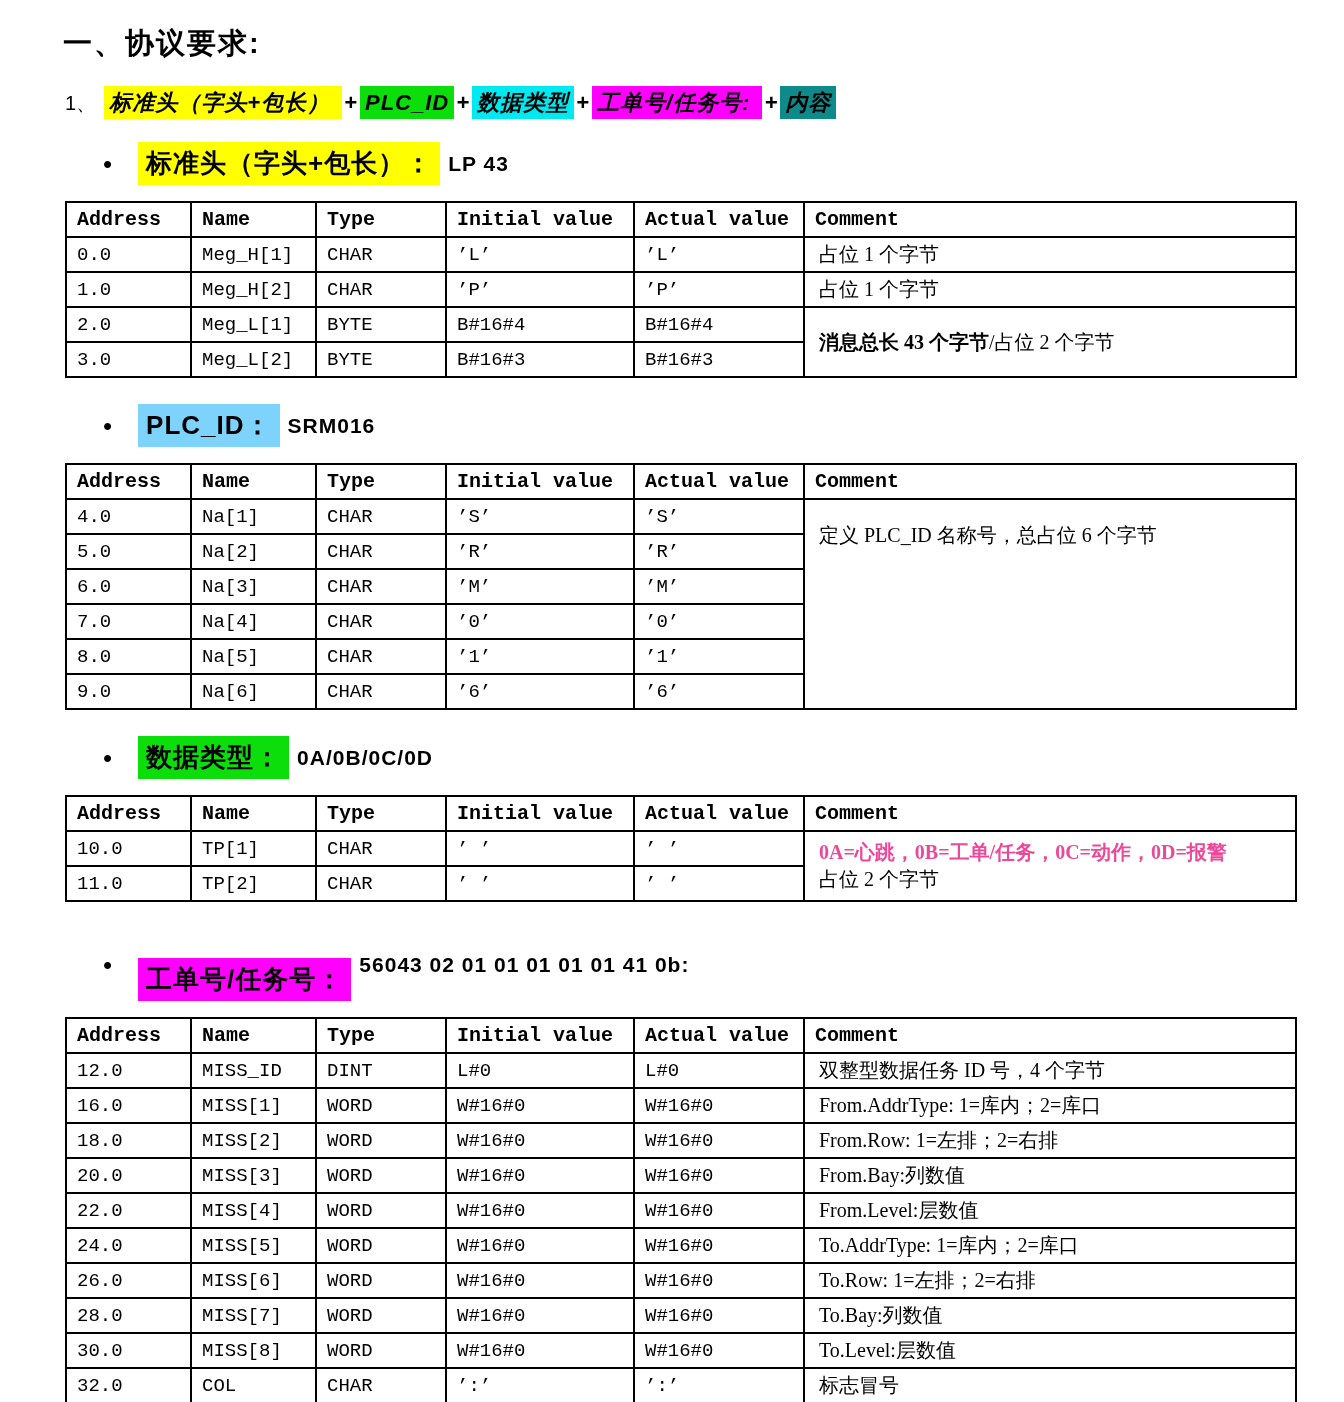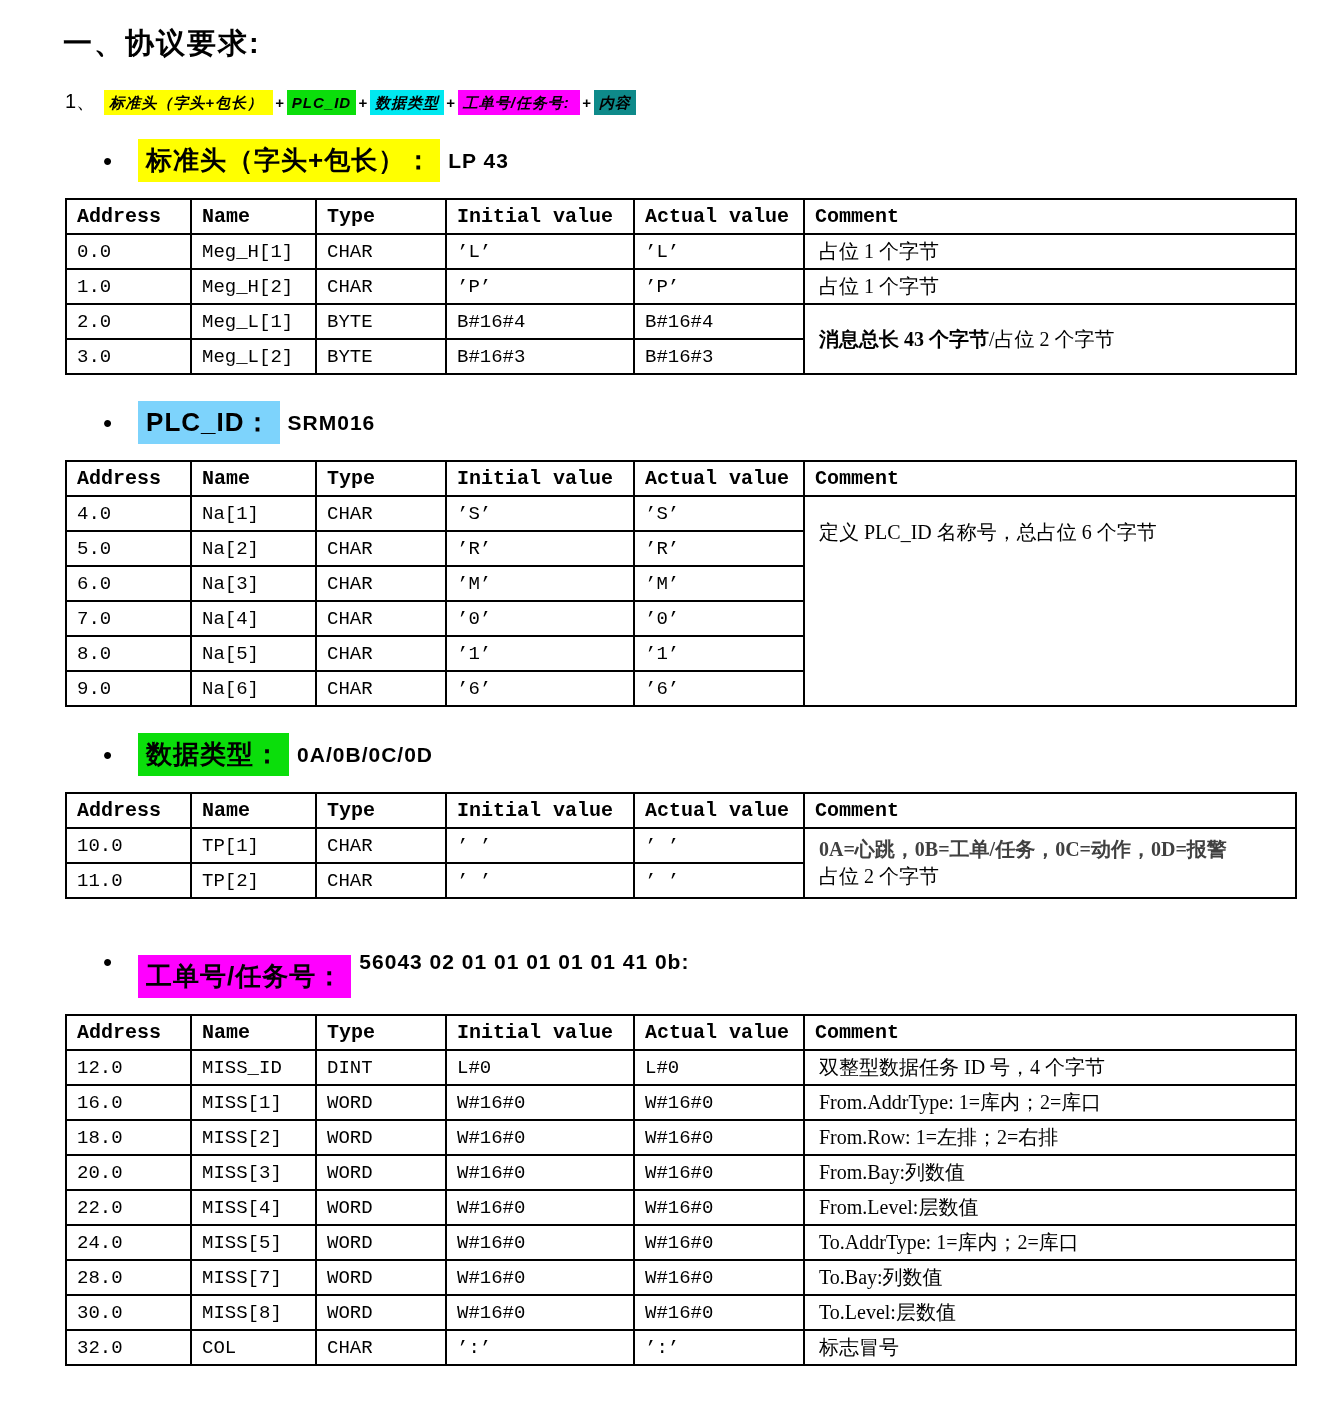--- a/index.html
+++ b/index.html
@@ -11,21 +11,21 @@
   .page { padding:18px 46px 0 63px;border-radius:14px; }
 
   .doc-title {
     font-size:29px; font-weight:bold; letter-spacing:2px;
     margin:6px 0 24px 0;
   }
 
   .intro { margin:0 0 14px 2px; white-space:nowrap; }
   .intro .prefix { font-size:20px; margin-right:8px; }
   .seg {
-    font-size:15px; font-weight:bold; font-style:italic;
+    font-size:22px; font-weight:bold; font-style:italic;
     padding:4px 2px; letter-spacing:1px;
   }
   .seg.hl-seg { padding:4px 5px; }
 
   .bullet-line { display:flex; align-items:center; margin:24px 0 16px 40px; }
   .dot { font-size:26px; margin-right:26px; line-height:1; }
   .hl-label { font-size:26px; font-weight:bold; padding:4px 8px; letter-spacing:1px; }
   .label-value { font-size:21px; font-weight:bold; margin-left:8px; letter-spacing:1px; }
 
   table.dbtable {
@@ -227,21 +227,21 @@
         </tr>
       </thead>
       <tbody>
         <tr>
           <td class="data">10.0</td>
           <td class="data">TP[1]</td>
           <td class="data">CHAR</td>
           <td class="data">’ ’</td>
           <td class="data">’ ’</td>
           <td class="comment" rowspan="2">
-            <div class="cline"><span class="cb" style="color: #404040;">0A=心跳，0B=工单/任务，0C=动作，0D=报警</span></div>
+            <div class="cline"><span class="cb" style="color: #ec4899;">0A=心跳，0B=工单/任务，0C=动作，0D=报警</span></div>
             <div class="cline"><span>占位 2 个字节</span></div>
           </td>
         </tr>
         <tr>
           <td class="data">11.0</td>
           <td class="data">TP[2]</td>
           <td class="data">CHAR</td>
           <td class="data">’ ’</td>
           <td class="data">’ ’</td>
         </tr>
@@ -327,20 +327,30 @@
           <td class="data">24.0</td>
           <td class="data">MISS[5]</td>
           <td class="data">WORD</td>
           <td class="data">W#16#0</td>
           <td class="data">W#16#0</td>
           <td class="comment">
             <div class="cline"><span>To.AddrType: 1=库内；2=库口</span></div>
           </td>
         </tr>
         <tr>
+          <td class="data">26.0</td>
+          <td class="data">MISS[6]</td>
+          <td class="data">WORD</td>
+          <td class="data">W#16#0</td>
+          <td class="data">W#16#0</td>
+          <td class="comment">
+            <div class="cline"><span>To.Row: 1=左排；2=右排</span></div>
+          </td>
+        </tr>
+        <tr>
           <td class="data">28.0</td>
           <td class="data">MISS[7]</td>
           <td class="data">WORD</td>
           <td class="data">W#16#0</td>
           <td class="data">W#16#0</td>
           <td class="comment">
             <div class="cline"><span>To.Bay:列数值</span></div>
           </td>
         </tr>
         <tr>

